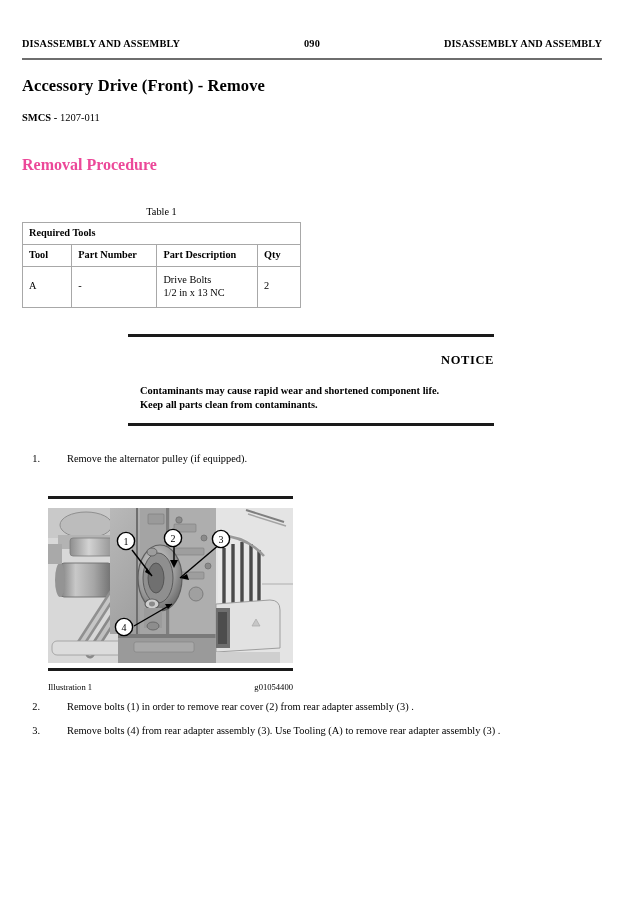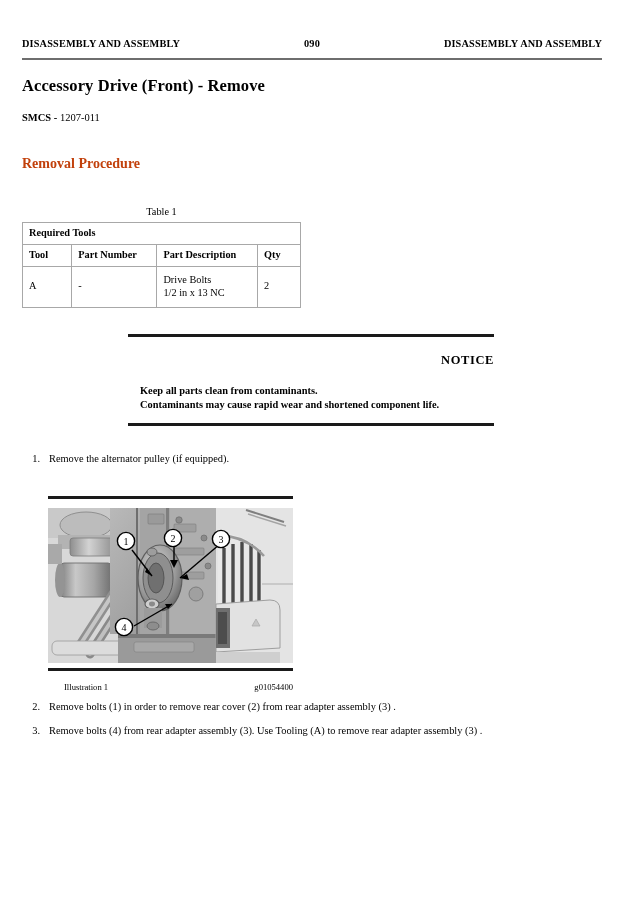--- a/index.html
+++ b/index.html
@@ -58,23 +58,23 @@
     position: absolute;
     left: 22px; top: 112px;
     font-size: 10.5px;
     white-space: nowrap;
   }
   .smcs-line .smcs-label { font-weight: bold; }
 
   .section-heading {
     position: absolute;
     left: 22px; top: 156px;
-    font-size: 14px;
-    font-weight: bold;
-    color: #c2410c;
+    font-size: 16px;
+    font-weight: bold;
+    color: #ec4899;
     white-space: nowrap;
   }
 
   
   .table-caption {
     position: absolute;
     left: 22px; top: 206px;
     width: 279px;
     text-align: center;
     font-size: 10.3px;
@@ -136,21 +136,21 @@
     line-height: 1.3;
   }
   .step .step-num {
     position: absolute;
     left: 0; top: 0;
     width: 18px;
     text-align: right;
   }
   .step .step-text {
     display: block;
-    margin-left: 27px;
+    margin-left: 45px;
     white-space: nowrap;
   }
   #step-1 { left: 22px; top: 452px; width: 520px; }
   #step-2 { left: 22px; top: 700px; width: 560px; }
   #step-3 { left: 22px; top: 724px; width: 560px; }
 
   
   .illus-rule-top {
     position: absolute;
     left: 48px; top: 496px;
@@ -172,21 +172,21 @@
   }
   .illus-frame svg { display: block; }
 
   .illus-caption {
     position: absolute;
     left: 48px; top: 682px;
     width: 245px;
     font-size: 8.6px;
   }
   .illus-caption .cap-left {
-    position: absolute; left: 16px; top: 0;
+    position: absolute; left: 0; top: 0;
   }
   .illus-caption .cap-right {
     position: absolute; right: 0; top: 0;
   }
 </style>
 </head>
 <body>
 
 <div class="page-header">
   <div class="hdr-left">DISASSEMBLY AND ASSEMBLY</div>
@@ -226,22 +226,22 @@
     </td>
     <td class="col-qty">2</td>
   </tr>
 </tbody>
   </table>
 
 <div class="notice-block">
   <div class="notice-rule-top"></div>
   <div class="notice-word">NOTICE</div>
   <div class="notice-body">
+    <div>Contaminants may cause rapid wear and shortened component life.</div>
     <div>Keep all parts clean from contaminants.</div>
-    <div>Contaminants may cause rapid wear and shortened component life.</div>
   </div>
   <div class="notice-rule-bottom"></div>
 </div>
 
 <div class="step" id="step-1">
   <span class="step-num">1.</span>
   <span class="step-text">Remove the alternator pulley (if equipped).</span>
 </div>
 
 <div class="illus-rule-top"></div>

